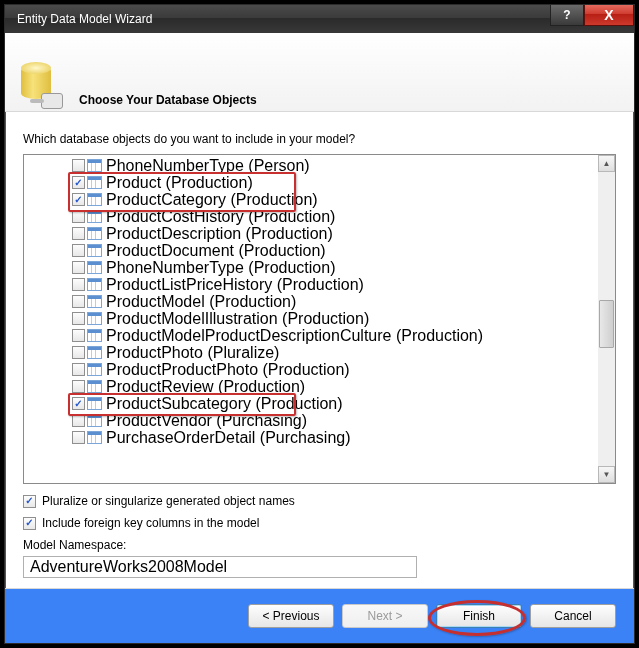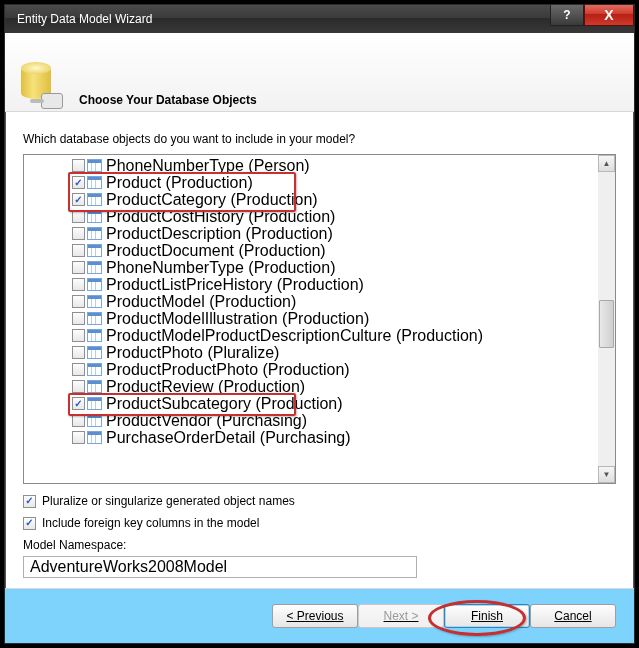--- a/index.html
+++ b/index.html
@@ -260,27 +260,27 @@
     box-sizing: border-box;
     padding: 2px 6px;
     font-family: inherit;
     font-size: 16px;
     background: #fff;
   }
   
   .footer {
     height: 54px;
     border-top: 1px solid #d8d8d8;
-    background: #7dd3fc;
+    background: #3b82f6;
     display: flex;
     align-items: center;
     justify-content: flex-end;
     padding-right: 18px;
-    position: relative;
-    text-decoration: underline;
+    gap: 8px;
+    position: relative;
   }
   .btn {
     width: 86px;
     height: 24px;
     background: linear-gradient(to bottom,#fefefe,#e6e6e6);
     border: 1px solid #9f9f9f;
     border-radius: 3px;
     font-family: inherit;
     font-size: 12px;
     color: #000;

